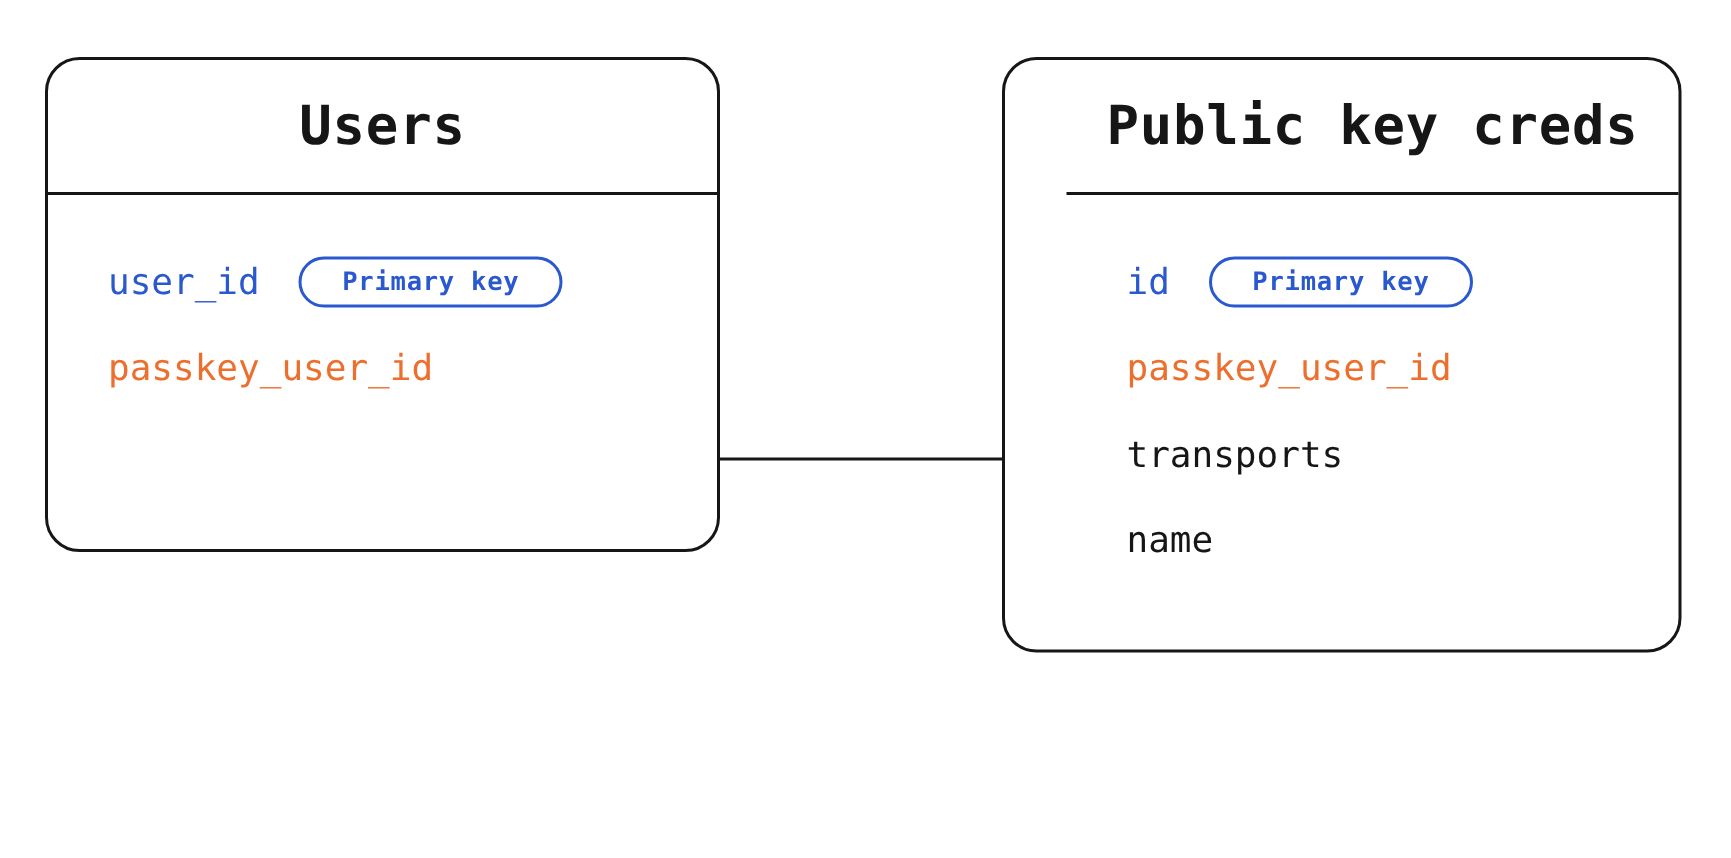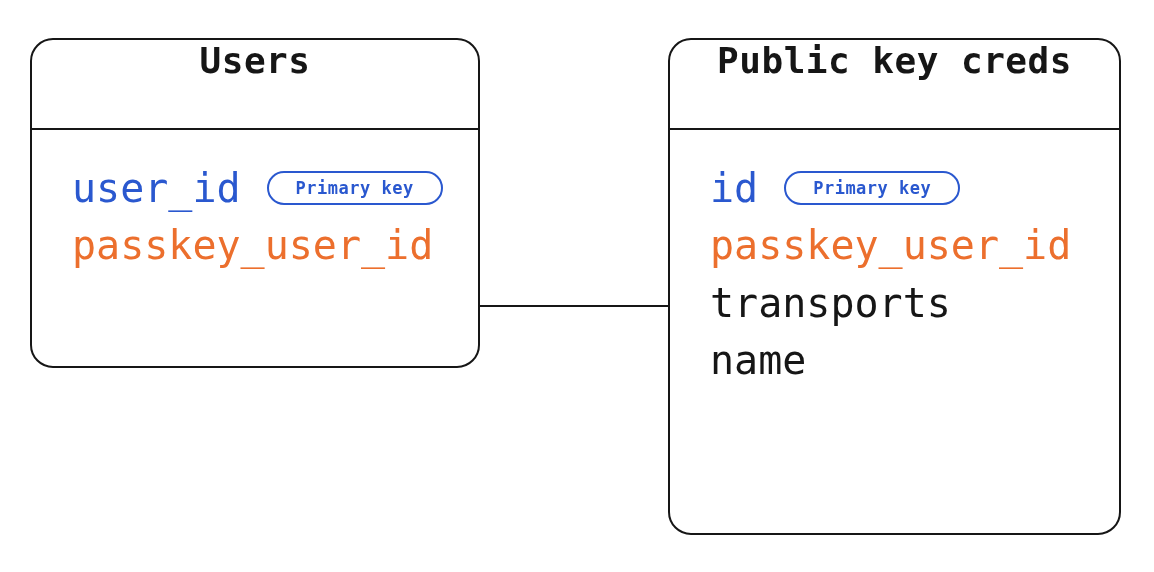--- a/index.html
+++ b/index.html
@@ -19,44 +19,45 @@
     background: #ffffff;
     overflow: hidden;
   }
   .table-card {
     position: absolute;
     background: #ffffff;
     border: 2px solid var(--ink);
     border-radius: 23px;
   }
   #table-users { left: 30px; top: 38px; width: 450px; height: 330px; }
-  #table-creds { left: 668px; top: 38px; width: 453px; height: 497px; }
+  #table-creds { left: 668px; top: 38px; width: 453px; height: 397px; padding-left: 41px; }
   .table-header {
     height: 90px;
     border-bottom: 2px solid var(--ink);
     display: flex;
+    align-items: center;
     justify-content: center;
   }
   .table-title {
     font-size: 36px;
     font-weight: bold;
     color: var(--ink);
     letter-spacing: 0.5px;
   }
   .table-body {
     padding: 29px 0 0 40px;
   }
   .field-row {
     height: 57.5px;
     display: flex;
     align-items: center;
     white-space: nowrap;
   }
   .field-name {
-    font-size: 40px;
+    font-size: 24px;
     color: var(--ink);
   }
   .field-name.blue   { color: var(--blue); }
   .field-name.orange { color: var(--orange); }
   .badge {
     display: inline-flex;
     align-items: center;
     justify-content: center;
     margin-left: 26px;
     height: 34px;

